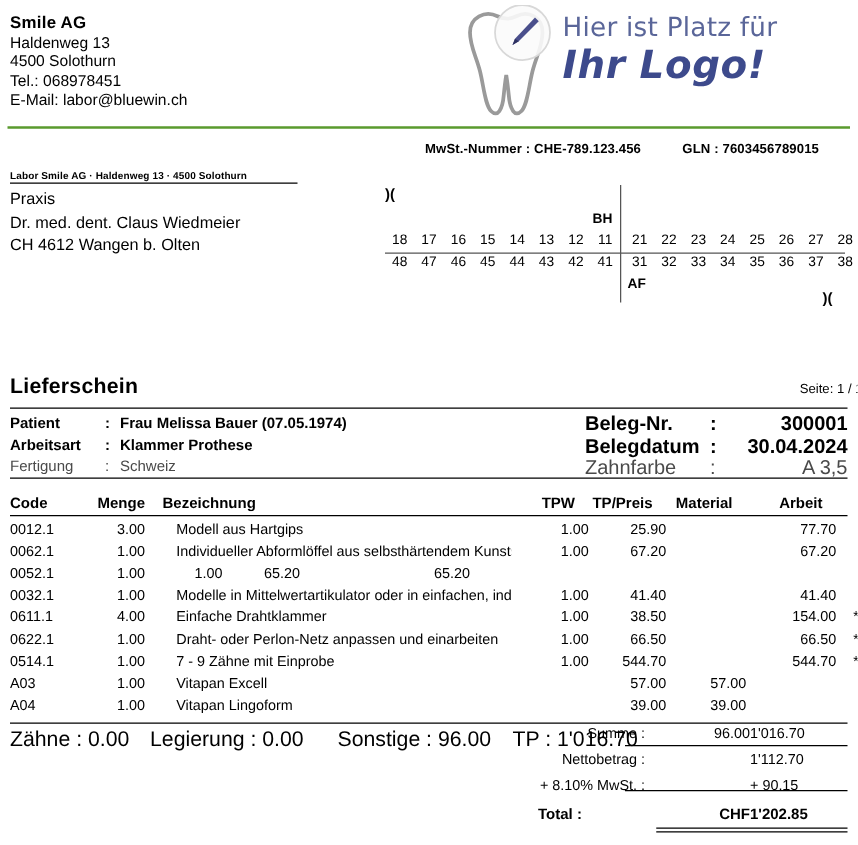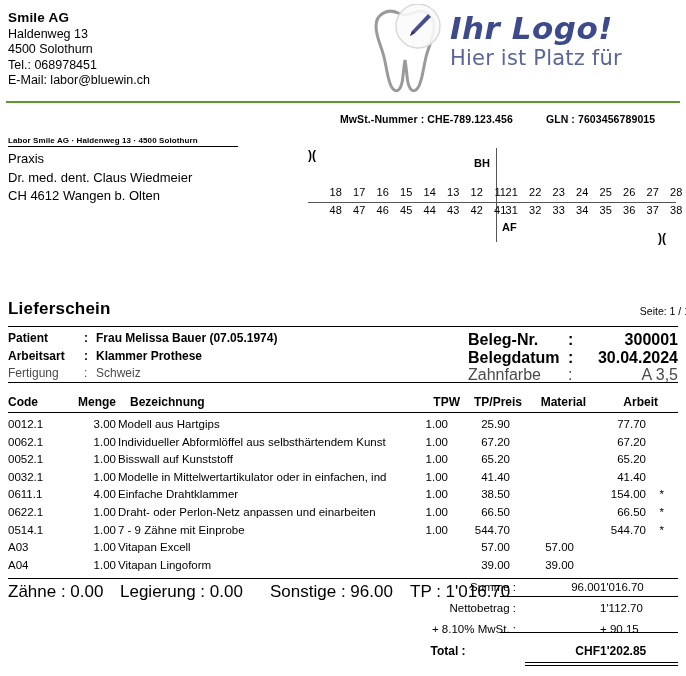--- a/index.html
+++ b/index.html
@@ -74,21 +74,21 @@
   }
   #dental .vline {
     position: absolute; left: 196px; top: 0px; width: 1px; height: 94px; background: #555;
   }
   #dental .teethrow {
     position: absolute; display: flex; font-size: 11px; letter-spacing: .1px;
   }
   #dental .teethrow span {
     display: inline-block; width: 23.5px; text-align: center;
   }
-  #dental .left-group  { left: 24px; }
+  #dental .left-group  { left: 8px; }
   #dental .right-group { left: 200px; }
 
   
   #doctitle {
     left: 8px; top: 299px;
     font-size: 17px; font-weight: bold; letter-spacing: .2px;
   }
   #pageno {
     left: 572px; top: 305px; width: 118px; text-align: right;
     font-size: 10.5px;
@@ -118,21 +118,21 @@
     left: 8px; top: 395px; width: 670px;
     font-size: 12px; font-weight: bold;
   }
   #tbody {
     left: 8px; top: 418px; width: 670px;
     font-size: 11.5px;
   }
   .trow { display: flex; height: 17.6px; align-items: flex-start; white-space: nowrap; }
   .c-code  { width: 58px;  flex: none; }
   .c-menge { width: 50px;  flex: none; text-align: right; }
-  .c-bez   { width: 268px; flex: none; padding-left: 2px; overflow: hidden; }
+  .c-bez   { width: 268px; flex: none; padding-left: 25px; overflow: hidden; }
   .c-tpw   { width: 62px;  flex: none; text-align: right; }
   .c-tp    { width: 62px;  flex: none; text-align: right; }
   .c-mat   { width: 64px;  flex: none; text-align: right; }
   .c-arb   { width: 72px;  flex: none; text-align: right; }
   .c-star  { width: 14px;  flex: none; text-align: right; padding-left: 4px; }
   #thead .c-bez { padding-left: 14px; }
   #thead .c-menge { }
   #thead .c-tpw, #thead .c-tp, #thead .c-mat, #thead .c-arb { text-align: right; }
 
   
@@ -181,22 +181,22 @@
                C44 62, 43 56, 43 56 C43 56, 42 62, 41 72 C40 84, 36 90, 31 85
                C26 80, 25 65, 22 53 C19 41, 14 33, 14 22 Z" fill="#ffffff" stroke="#9a9a9a" stroke-width="3"></path>
       <circle cx="56" cy="22" r="22" fill="#fbfbfb" fill-opacity="0.9" stroke="#d8d8d8" stroke-width="1.4"></circle>
       <g>
         <path d="M66 10 L69 13 L53 29 L48 32 L50 27 Z" fill="#4a4f8c"></path>
         <path d="M48 32 L50 27 L53 29 Z" fill="#2e3160"></path>
       </g>
     </svg>
   </span>
   <div id="logo-text">
+    <div id="logo-line1">Hier ist Platz für</div>
     <div id="logo-line2">Ihr Logo!</div>
-    <div id="logo-line1">Hier ist Platz für</div>
   </div>
 </div>
 
 <div class="abs green-rule" id="green1"></div>
 
 <div class="abs" id="taxline">
   <span>MwSt.-Nummer :</span>
   <span>CHE-789.123.456</span>
   <span class="gln">GLN :</span>
   <span>7603456789015</span>
@@ -205,21 +205,21 @@
 <div class="abs" id="returnaddr">Labor Smile AG · Haldenweg 13 · 4500 Solothurn</div>
 
 <div class="abs" id="recipient">
   <div>Praxis</div>
   <div>Dr. med. dent. Claus Wiedmeier</div>
   <div>CH 4612 Wangen b. Olten</div>
 </div>
 
 <div id="dental" class="abs">
   <span class="mark" style="left:8px; top:0px;">)(</span>
-  <span class="lbl" style="left:174px; top:9px;">BH</span>
+  <span class="lbl" style="left:174px; top:21px;">BH</span>
   <div class="vline"></div>
   <div class="teethrow left-group" style="top:38px;" id="ul">
       <span>18</span>
       <span>17</span>
       <span>16</span>
       <span>15</span>
       <span>14</span>
       <span>13</span>
       <span>12</span>
       <span>11</span>
@@ -329,21 +329,20 @@
       <span class="c-bez">Individueller Abformlöffel aus selbsthärtendem Kunststoff od</span>
       <span class="c-tpw">1.00</span>
       <span class="c-tp">67.20</span>
       <span class="c-mat"></span>
       <span class="c-arb">67.20</span>
       <span class="c-star"></span>
     </div>
     <div class="trow">
       <span class="c-code">0052.1</span>
       <span class="c-menge">1.00</span>
-      <span class="c-bez">Bisswall auf Kunststoff</span>
       <span class="c-tpw">1.00</span>
       <span class="c-tp">65.20</span>
       <span class="c-mat"></span>
       <span class="c-arb">65.20</span>
       <span class="c-star"></span>
     </div>
     <div class="trow">
       <span class="c-code">0032.1</span>
       <span class="c-menge">1.00</span>
       <span class="c-bez">Modelle in Mittelwertartikulator oder in einfachen, individu</span>

